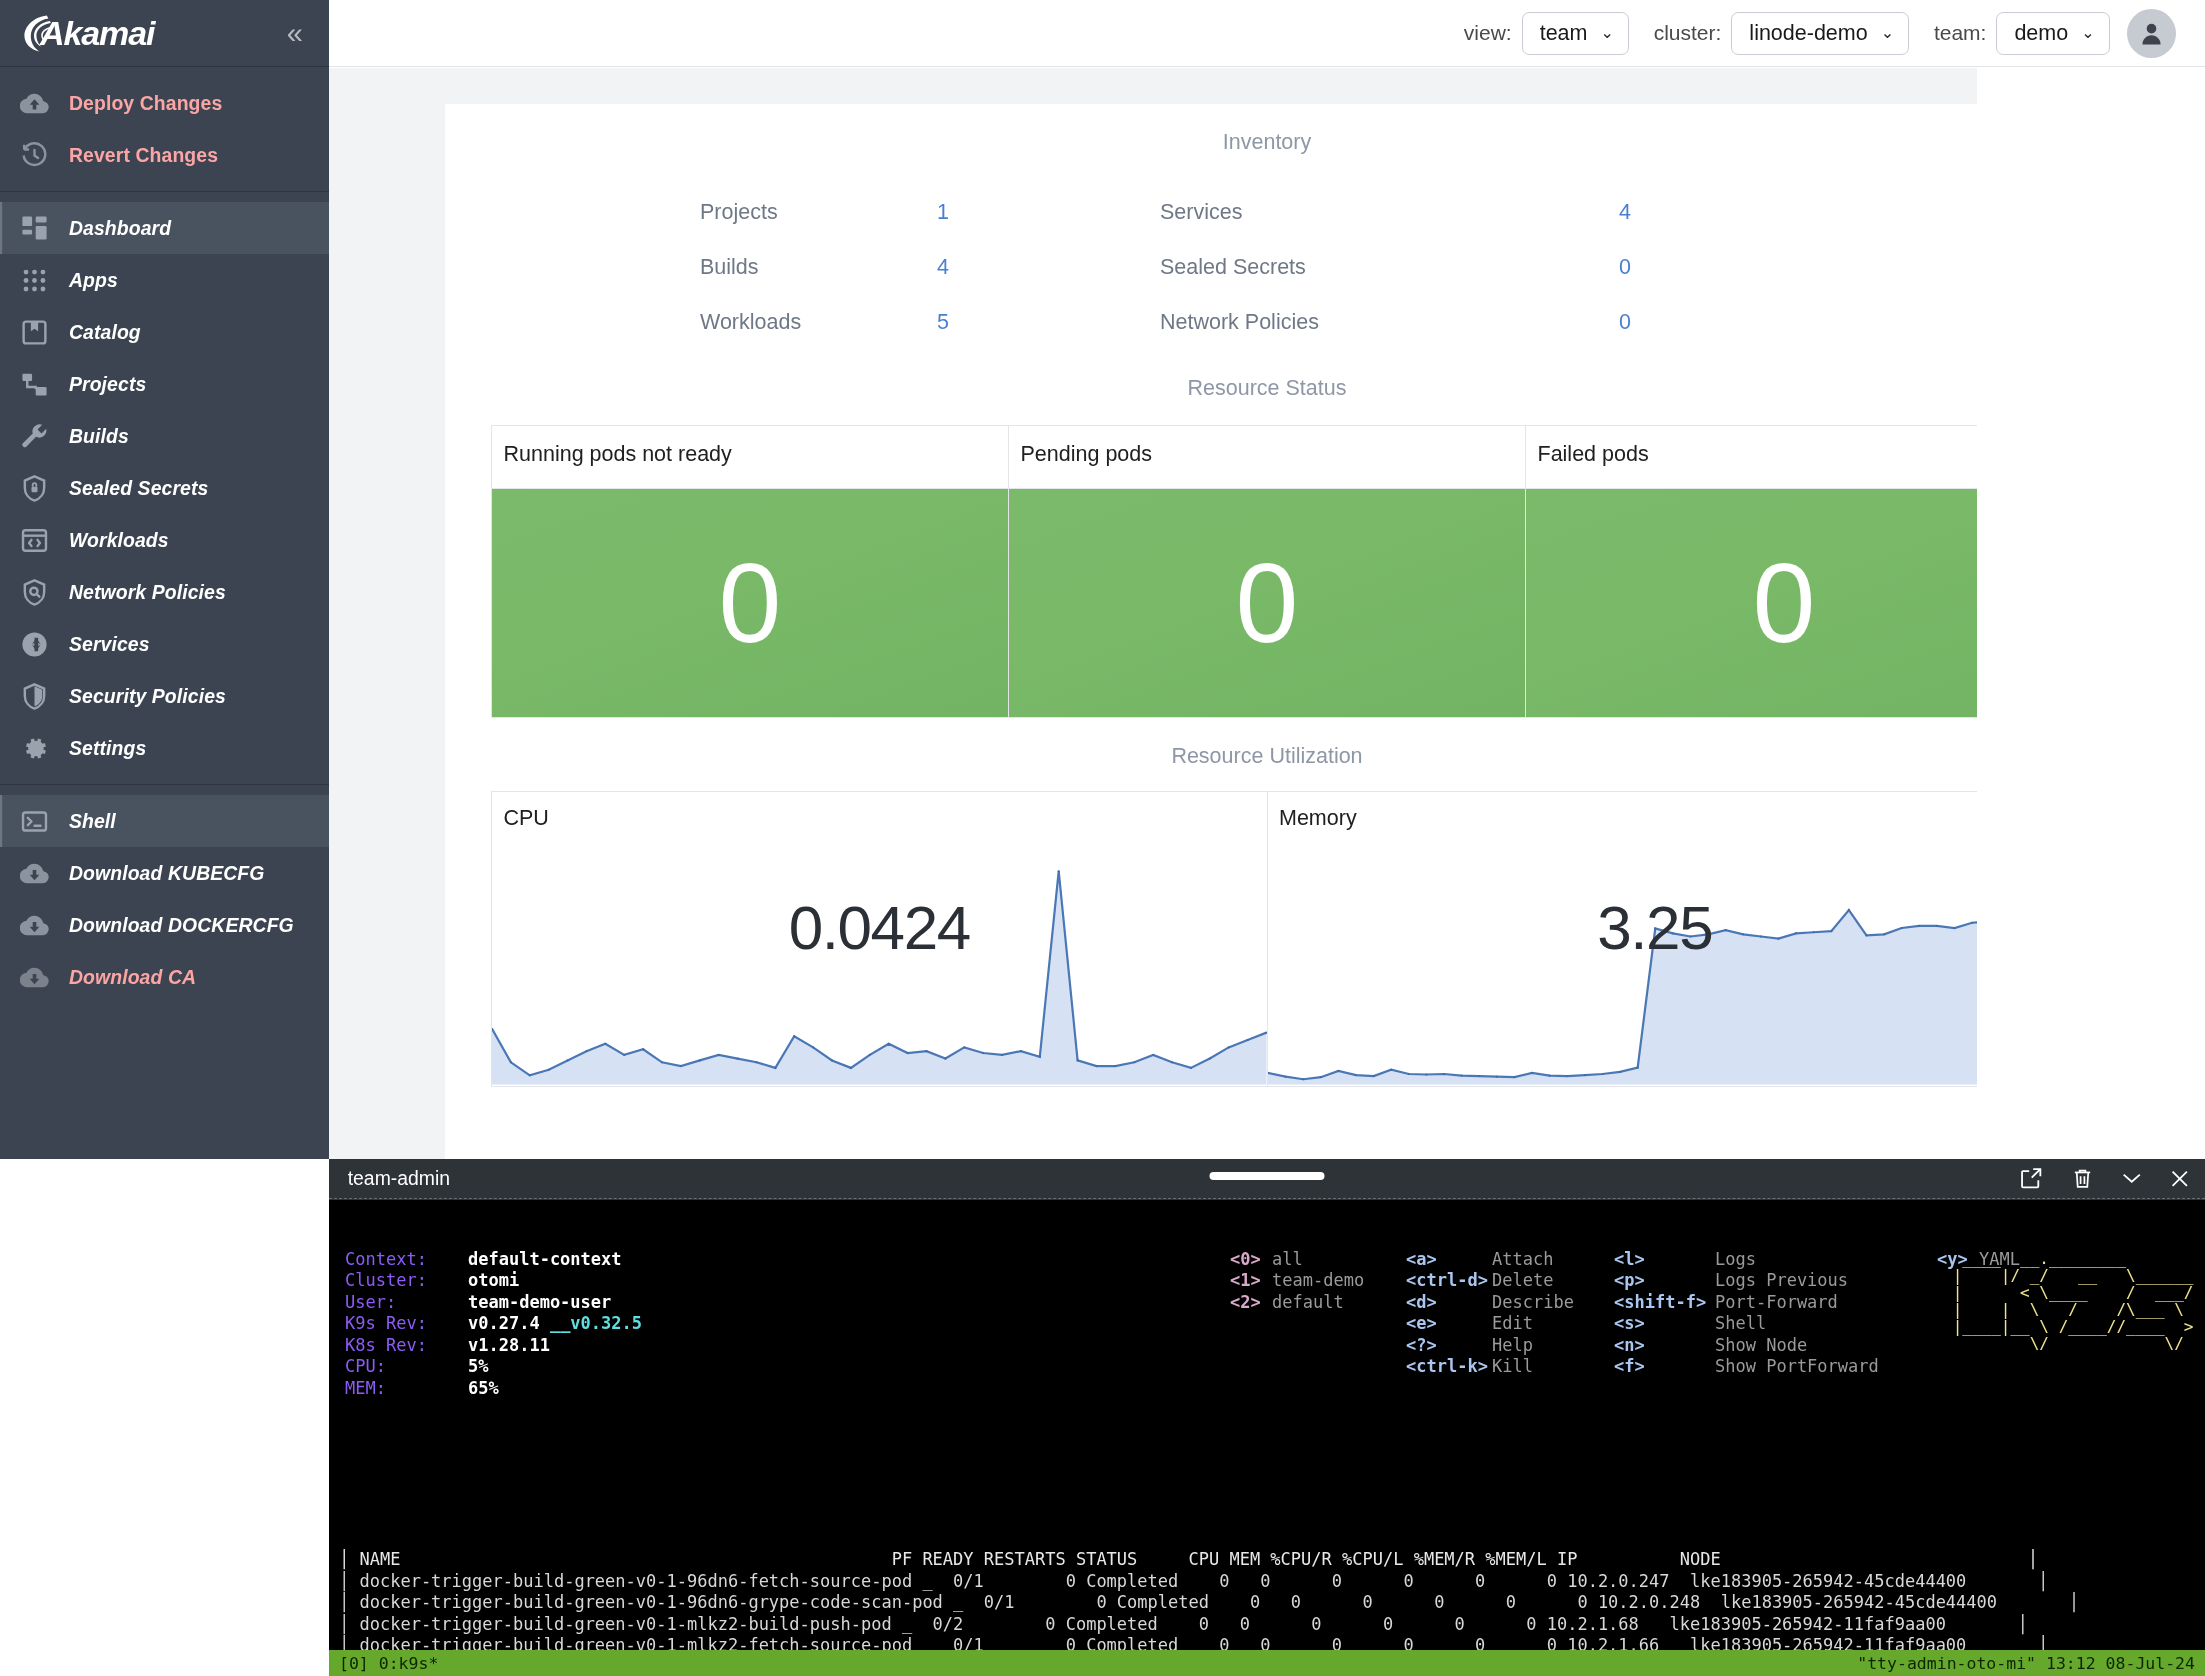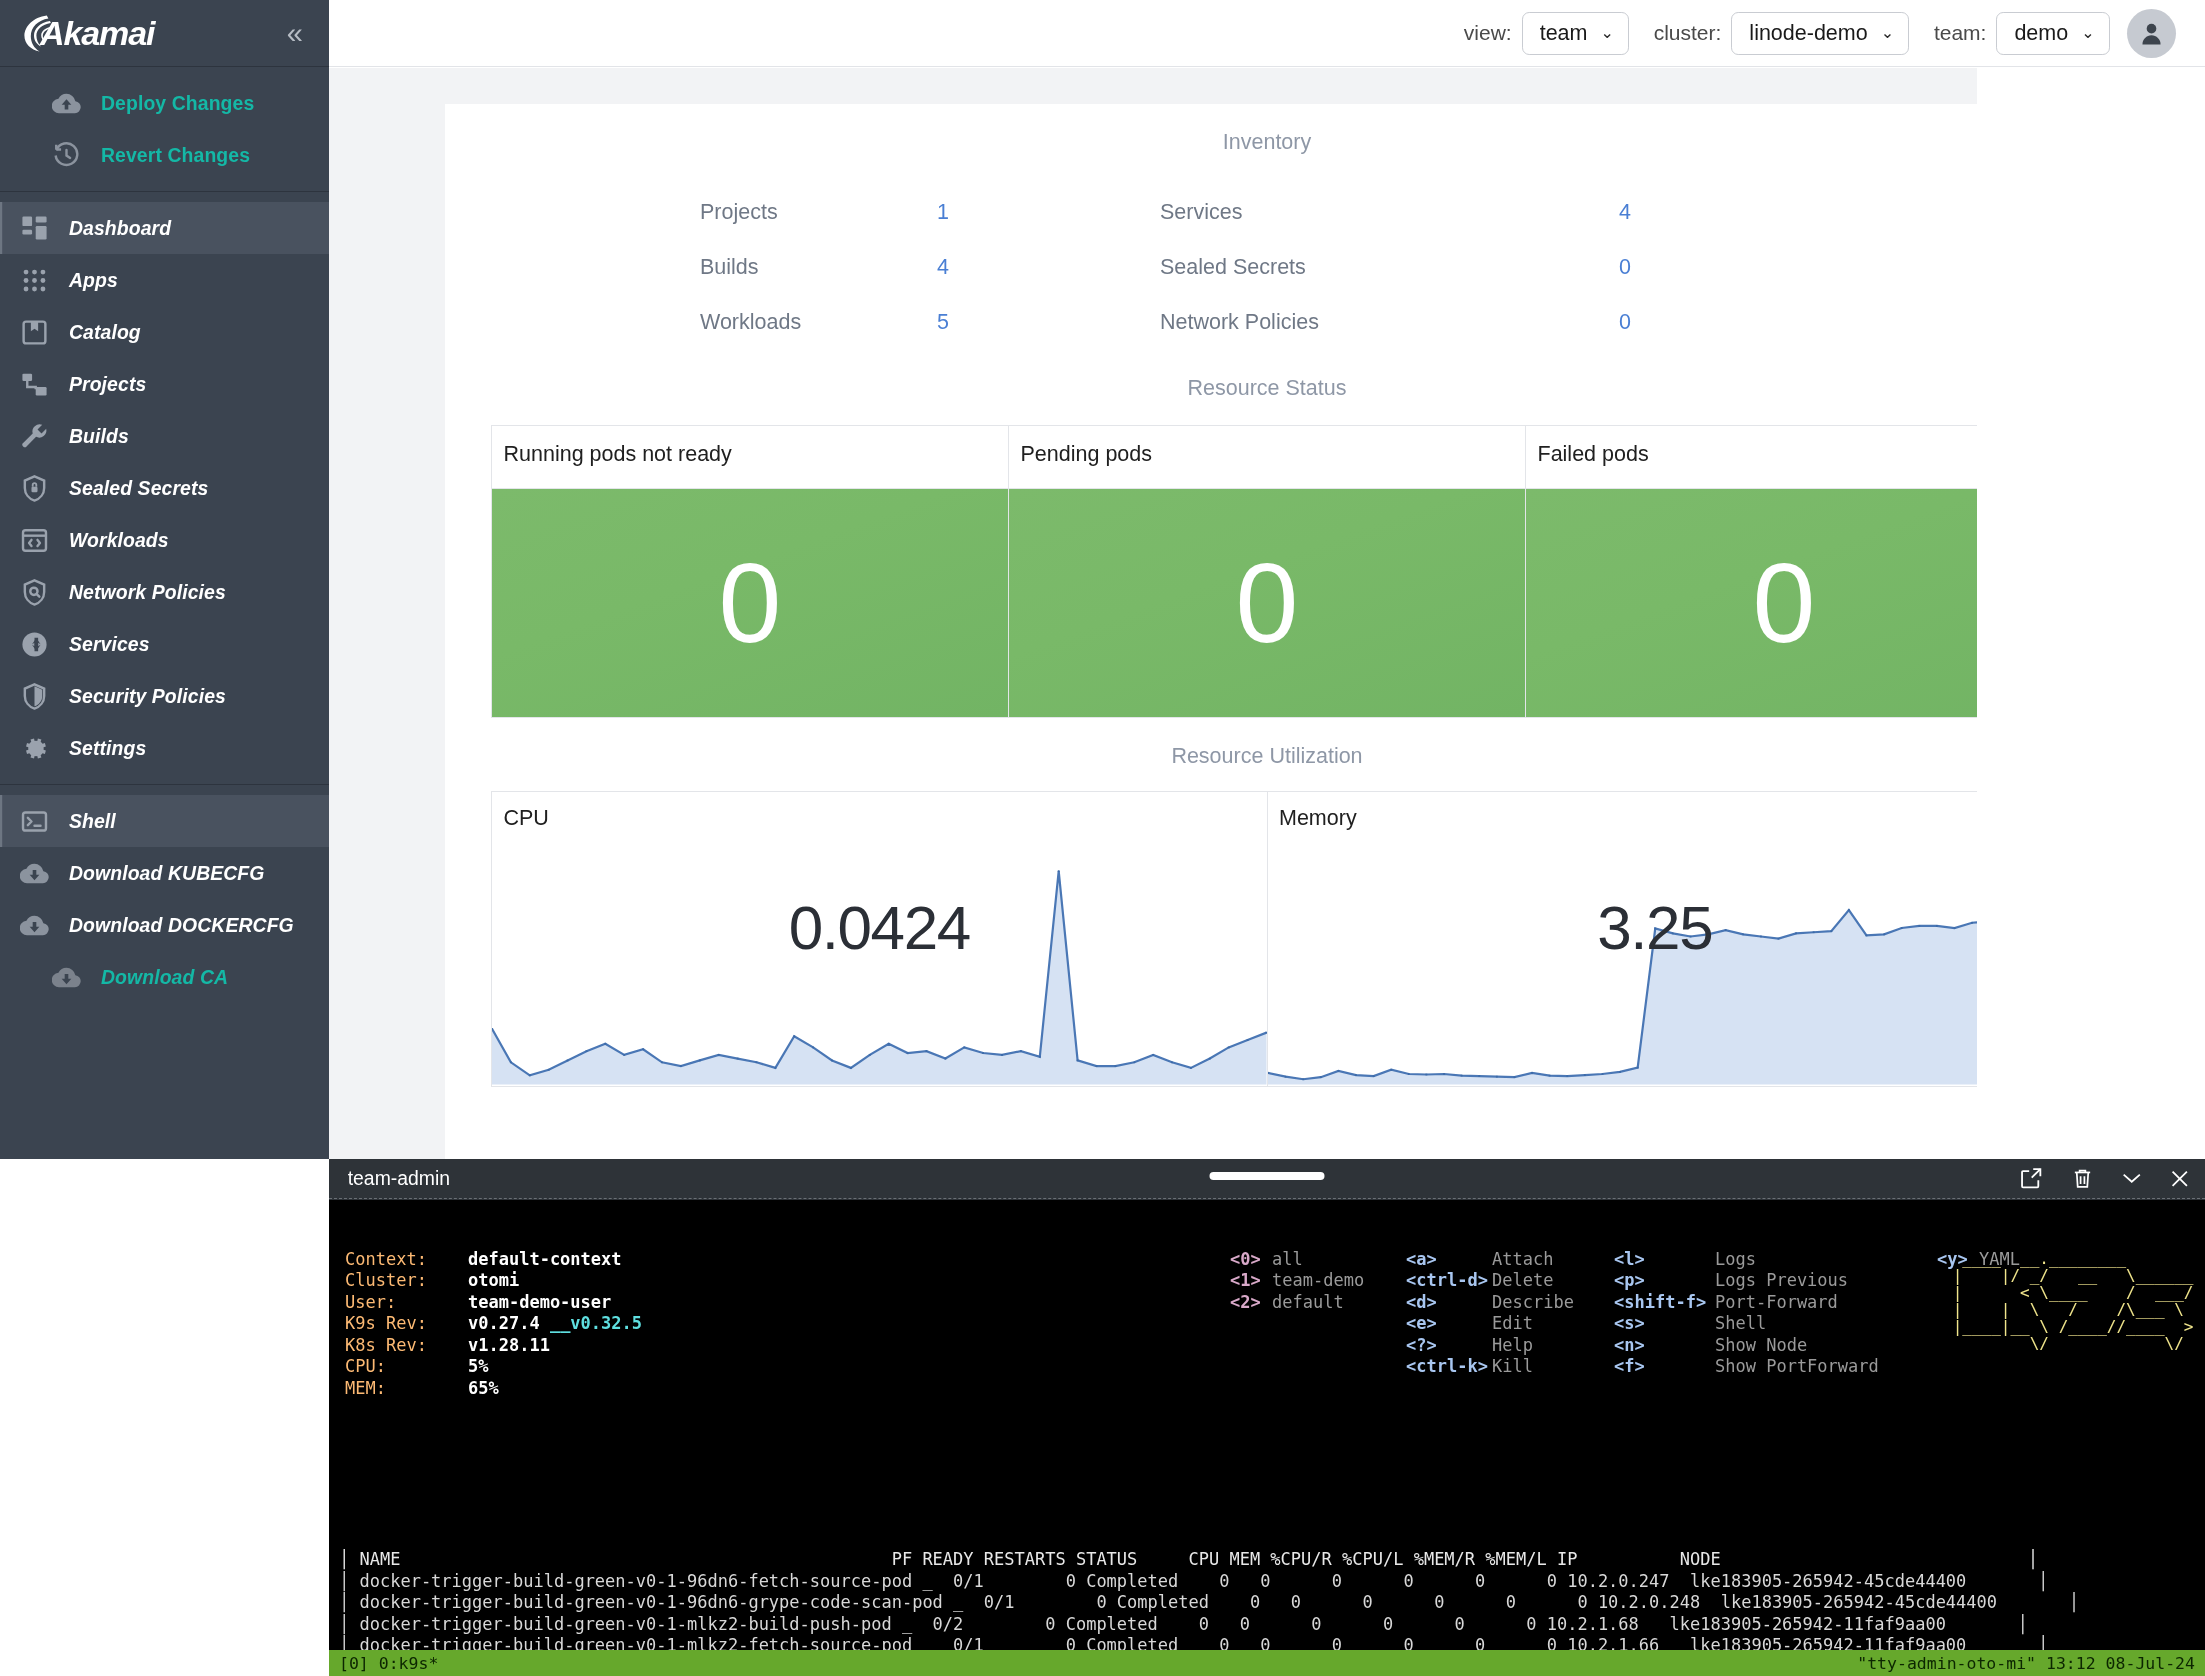--- a/index.html
+++ b/index.html
@@ -43,21 +43,21 @@
   .nav-group { padding: 10px 0; }
   .nav-group.divided { border-top: 1.4px solid #2d343e; font-style: italic; }
   .nav-item {
     display: flex; align-items: center;
     height: 52px;
     padding-left: 16px;
     cursor: pointer;
     color: #ffffff;
     font-size: 19.4px;
   }
-  .nav-item.dim { color: #14b8a6; margin-left: 32px; }
+  .nav-item.dim { color: #fca5a5; }
   .nav-item.active { background: #49525f; box-shadow: inset 2.2px 0 0 #6d7682; }
   .nav-ico {
     width: 37px; height: 37px; margin-right: 16px;
     display: flex; align-items: center; justify-content: center;
     flex: 0 0 37px;
   }
   .nav-ico svg { width: 29px; height: 29px; display:block; }
   .nav-label { font-weight: 700; letter-spacing: 0.1px; }
   .nav-item.dim .nav-label { font-weight: 700; }
 
@@ -213,21 +213,21 @@
     line-height: 21.5px;
     color: #d8d8d8;
     overflow: hidden;
     white-space: pre;
   }
   #k9s-header {
     position: relative; height: 134px; padding: 5.7px 0 0 16px;
   }
   .k9s-col { position: absolute; top: 5.7px; }
   .kv-row { display: flex; }
-  .kv-key { color: #fdba74; width: 123px; display: inline-block; }
+  .kv-key { color: #8b5cf6; width: 123px; display: inline-block; }
   .kv-val { color: #ffffff; font-weight: 700; }
   .kv-val-cyan { color: #5fdfe0; font-weight: 700; }
   .kb-key { color: #a8c6f0; font-weight: 700; }
   .kb-key-pink { color: #d9a9c9; font-weight: 700; }
   .kb-desc { color: #9a9a9a; margin-top: 24px; }
   #k9s-logo {
     position: absolute; right: 11.5px; top: 7.2px;
     color: #f0e58c; font-size: 16px; line-height: 17px;
     font-family: "DejaVu Sans Mono", monospace;
   }

